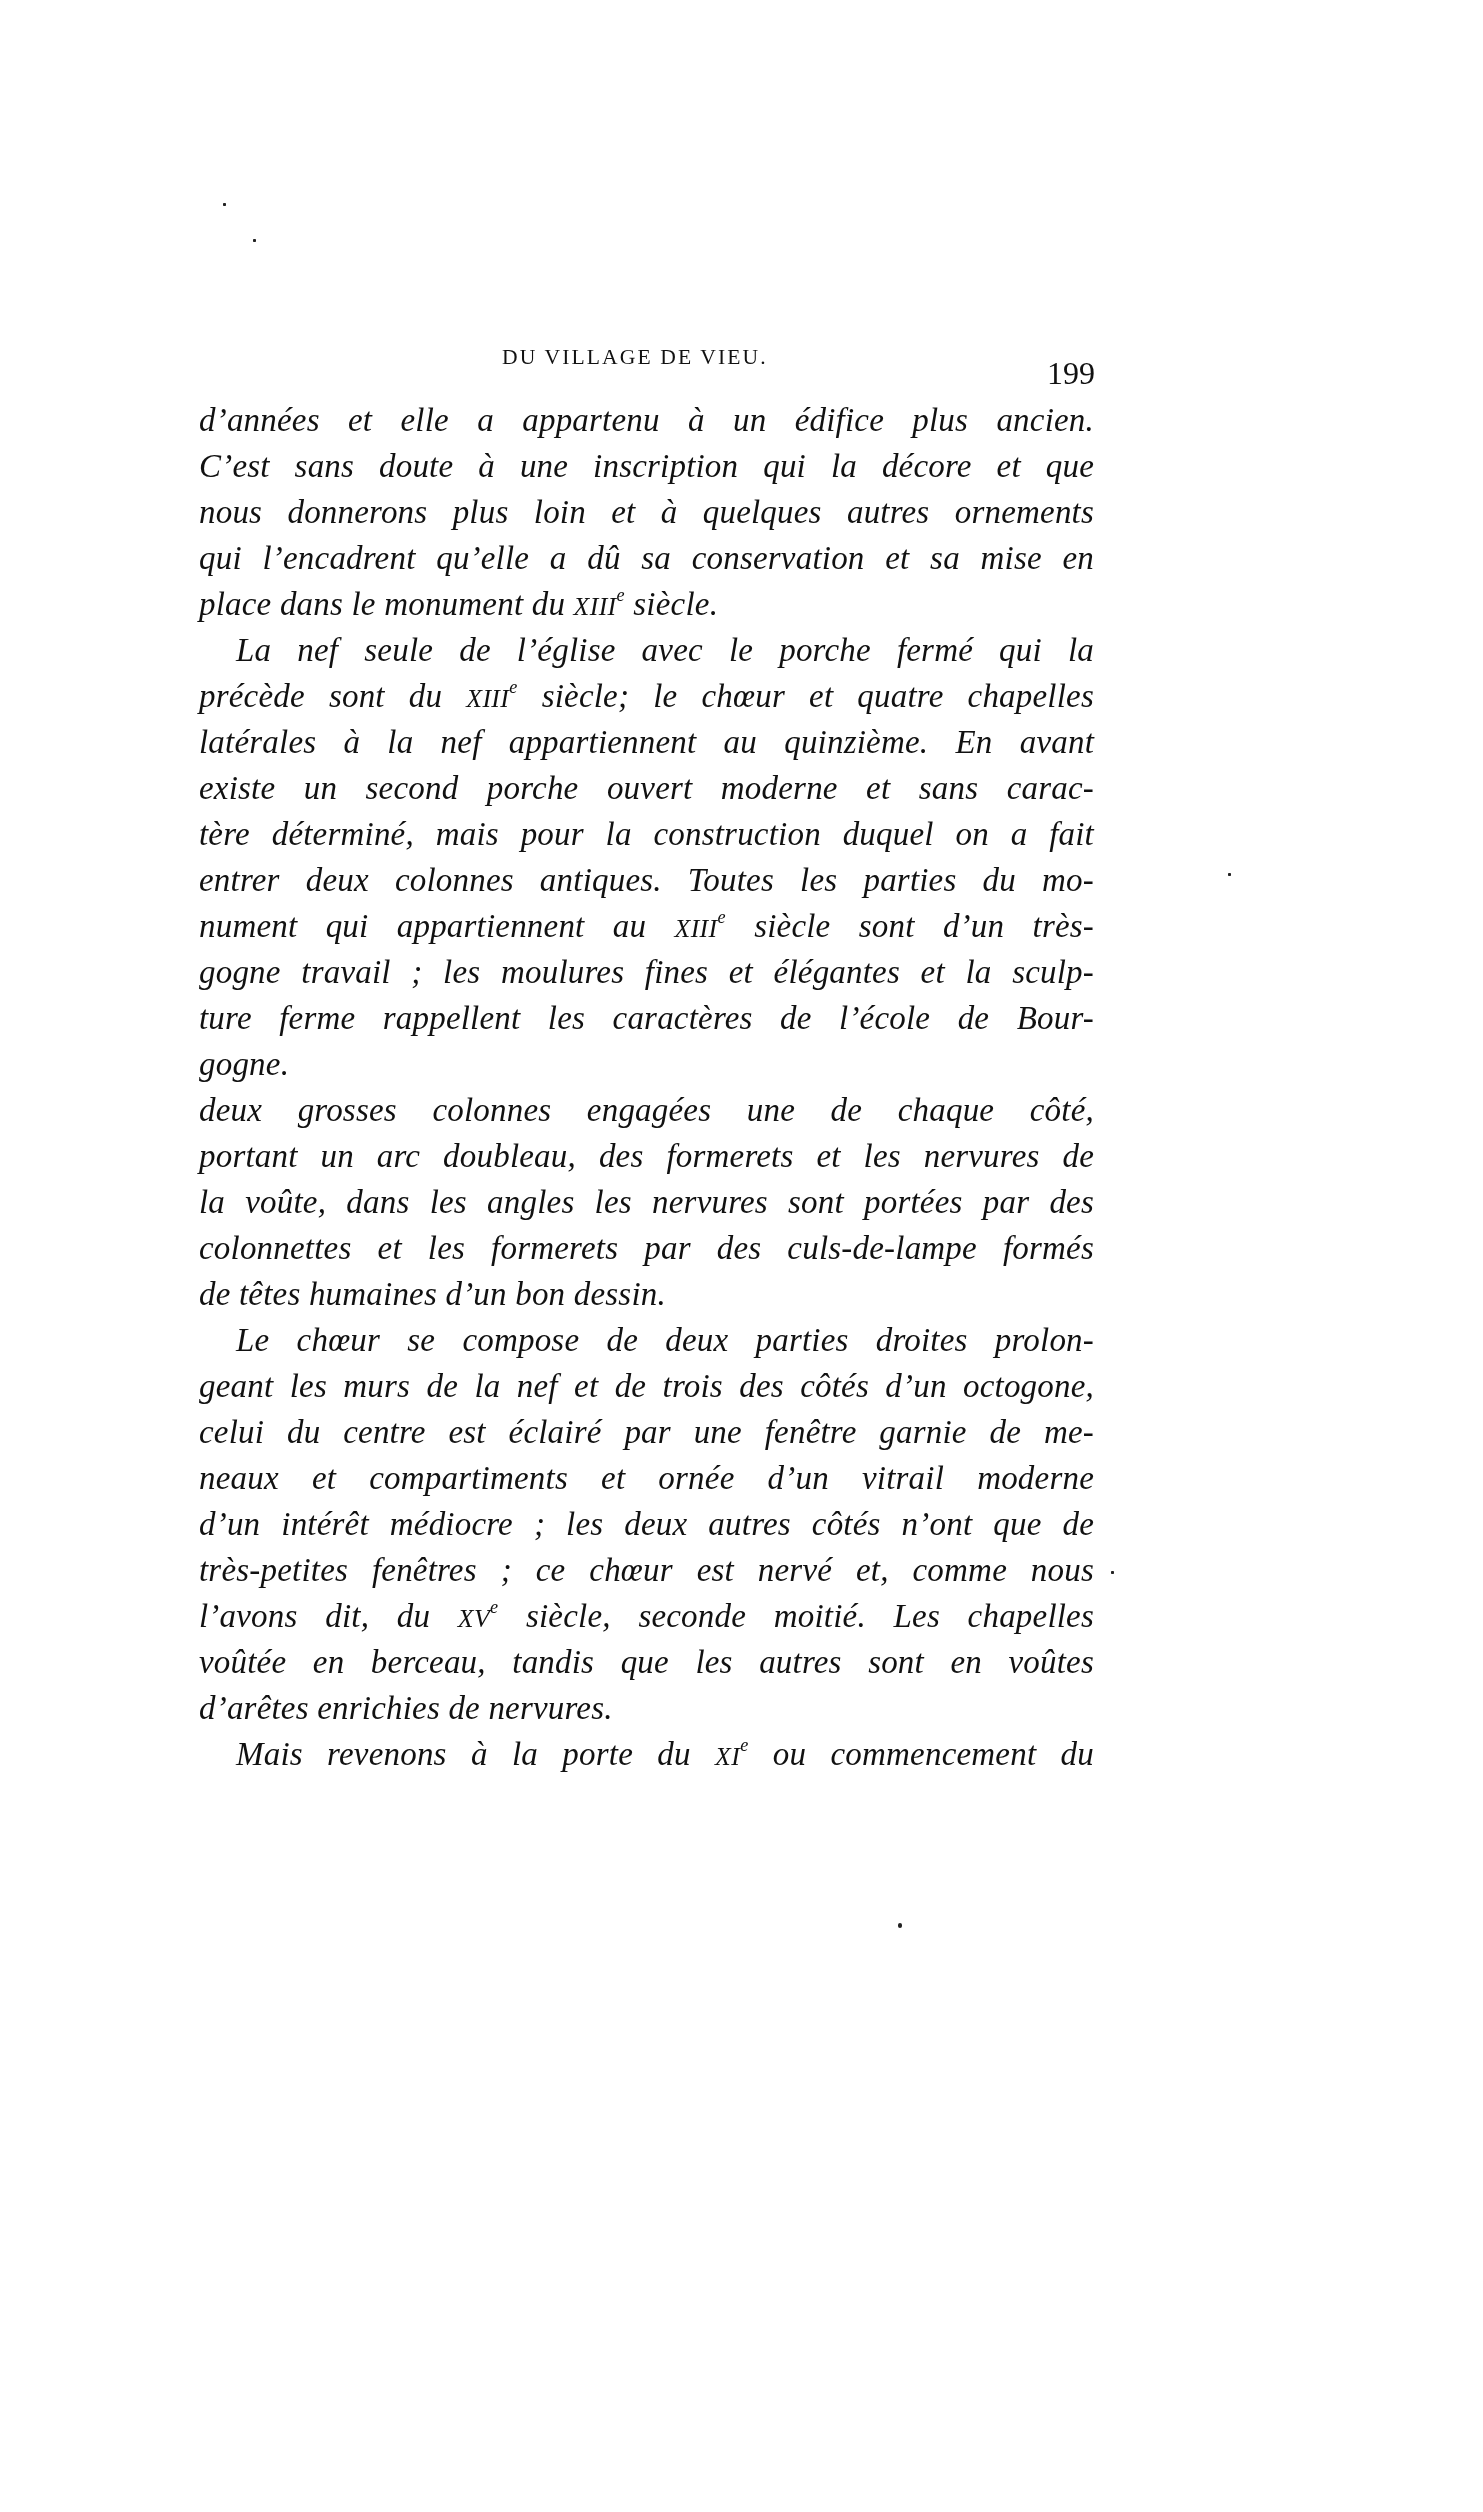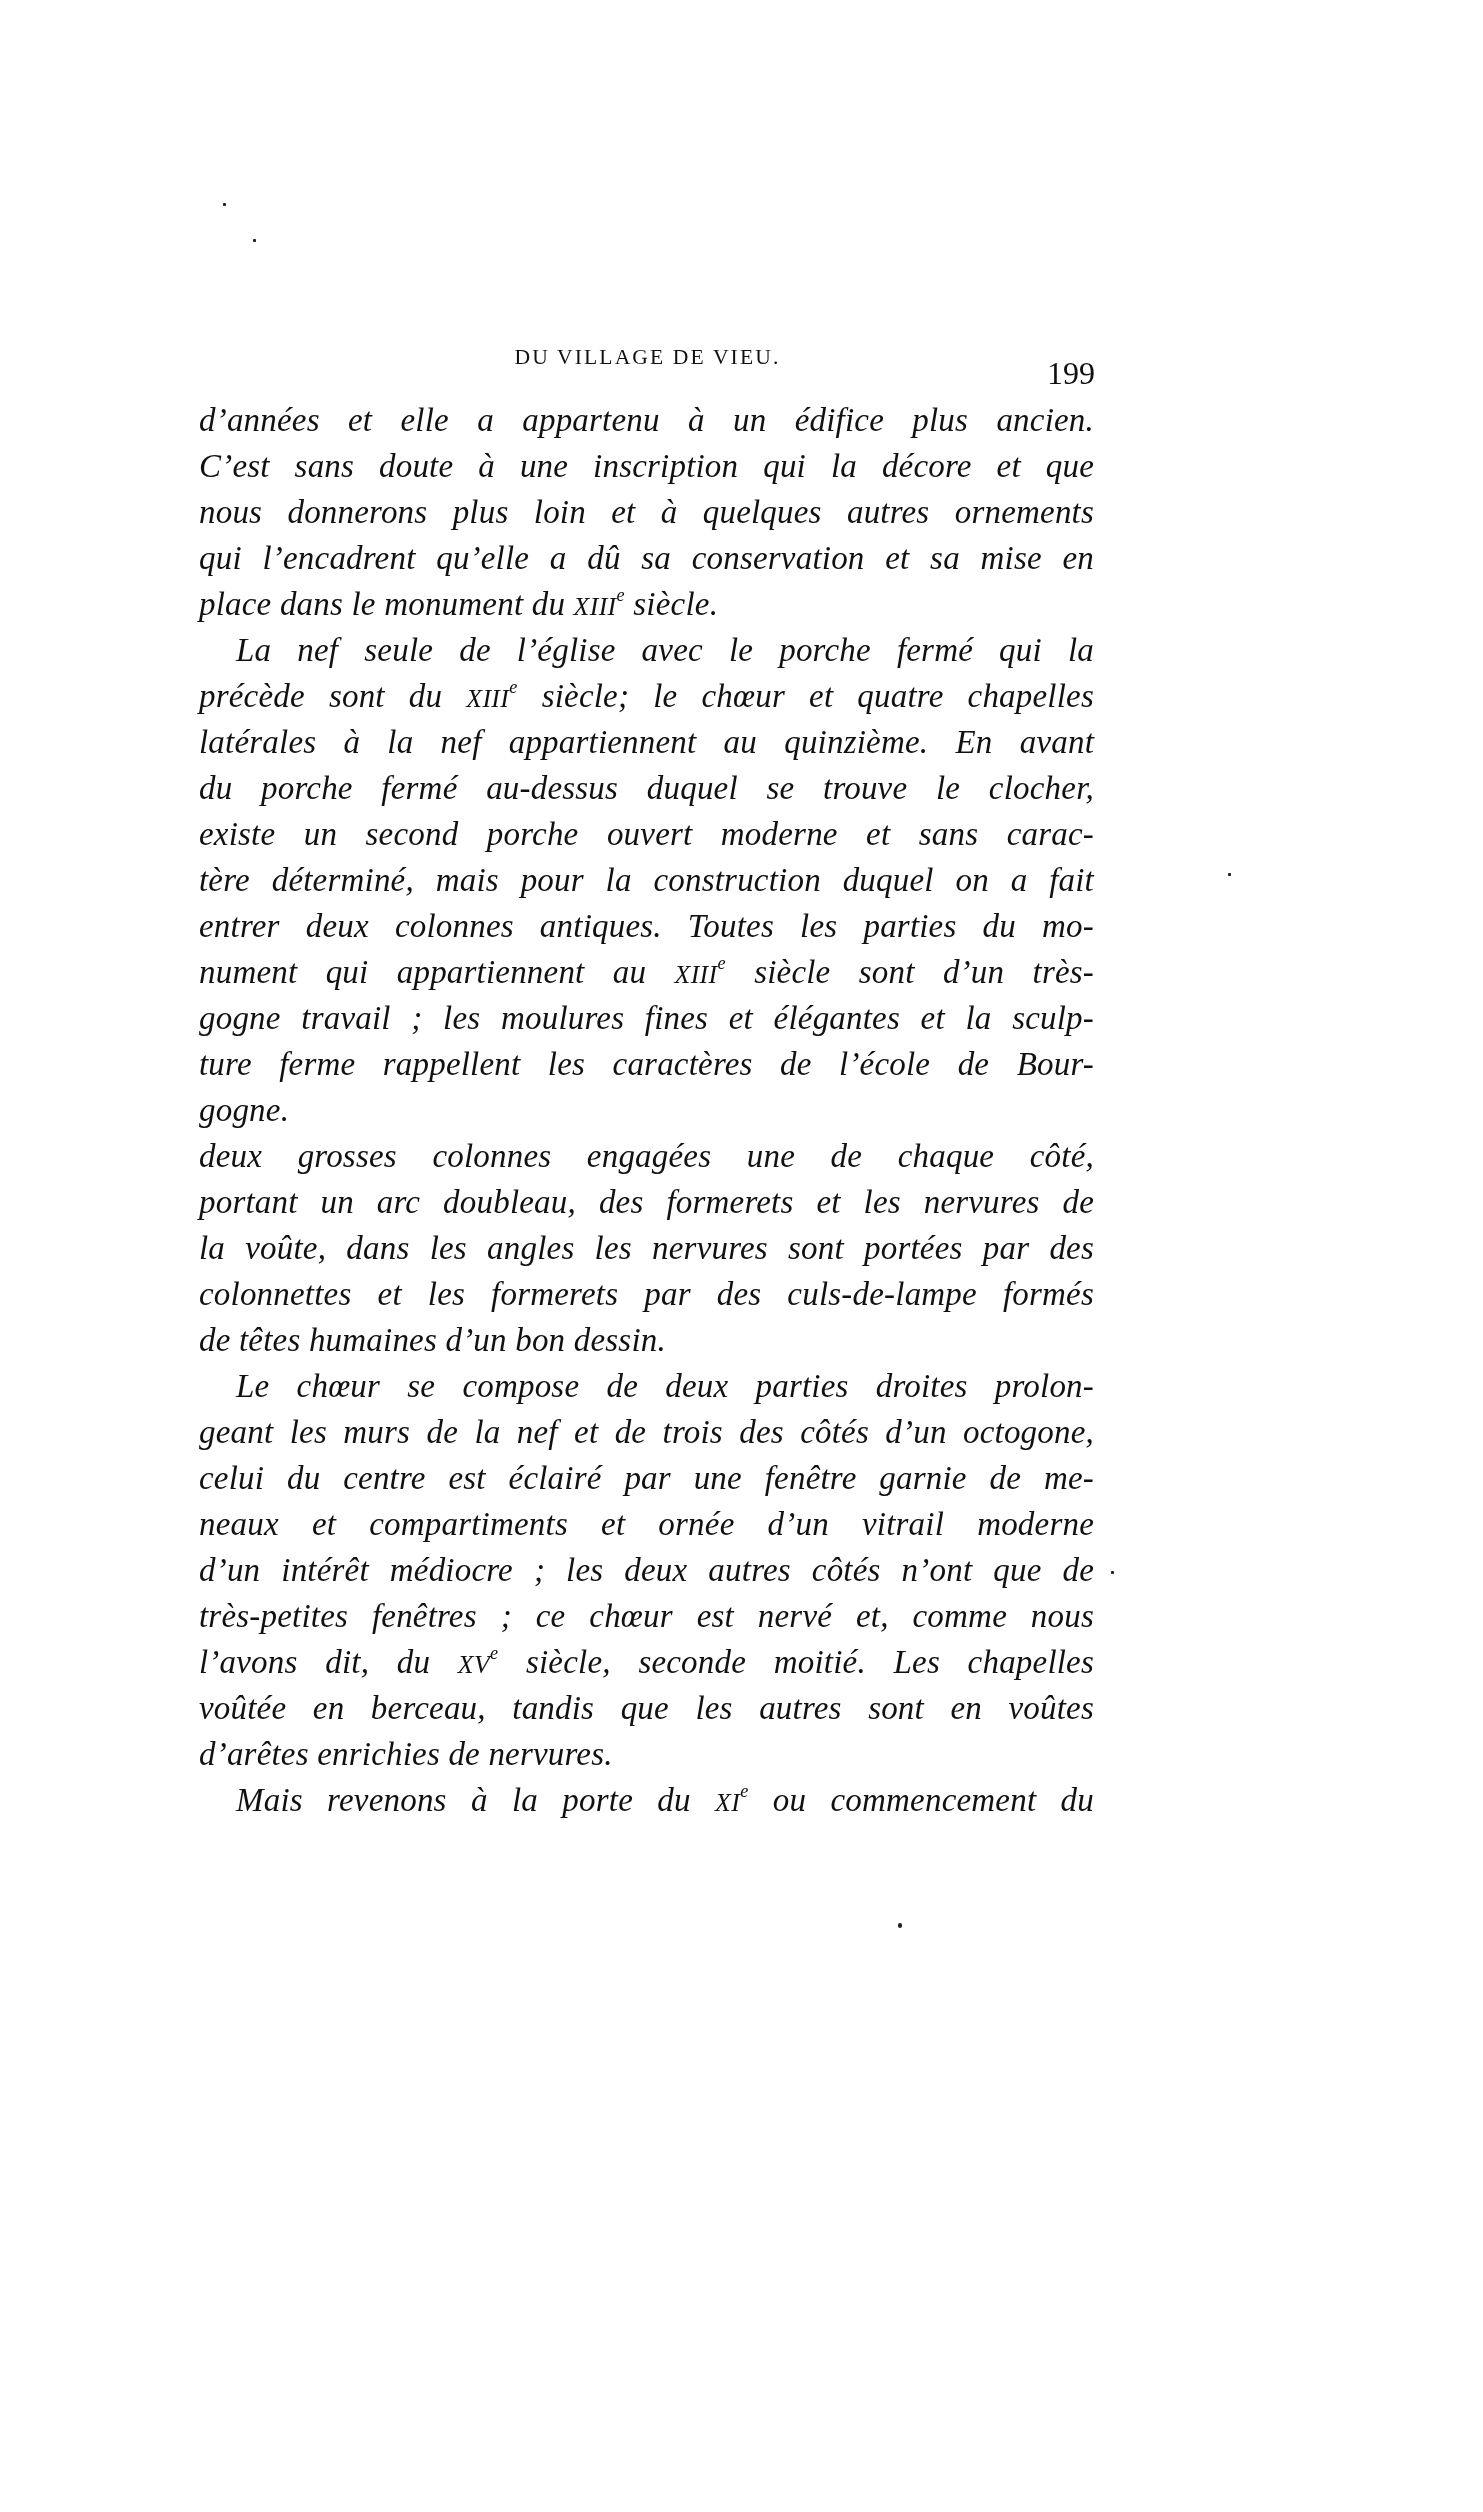--- a/index.html
+++ b/index.html
@@ -8,21 +8,21 @@
     position: absolute; left: 0; top: 0; width: 1483px; height: 2512px;
     background: #ffffff; color: #111111;
     font-family: "Liberation Serif", "DejaVu Serif", serif;
   }
   .running-head {
     position: absolute; left: 199px; top: 337px; width: 896px; height: 40px;
   }
   .running-title {
     position: absolute; left: 303px; top: 0; width: 291px;
     font-size: 21.6px; letter-spacing: 2.1px; font-variant: small-caps;
-    text-transform: uppercase; line-height: 40px; white-space: nowrap; text-align: center;
+    text-transform: uppercase; line-height: 40px; white-space: nowrap;
   }
   .page-number {
     position: absolute; right: 0; top: 16px;
     font-size: 32px; line-height: 40px; white-space: nowrap;
   }
   .body-text {
     position: absolute; left: 199px; top: 397px; width: 895px;
   }
   .line {
     display: block; height: 46px; line-height: 46px;
@@ -51,21 +51,20 @@
         <span class="line">d’années  et elle a  appartenu  à un édifice  plus ancien.</span>
         <span class="line">C’est  sans  doute à une inscription qui la  décore  et que</span>
         <span class="line">nous donnerons plus loin et à quelques autres ornements</span>
         <span class="line">qui l’encadrent qu’elle a dû sa conservation et sa mise en</span>
         <span class="line last">place dans le monument du <span class="sc">XIII</span><sup class="e">e</sup> siècle.</span>
       </div>
       <div>
         <span class="line indent">La  nef  seule  de  l’église avec le porche fermé  qui  la</span>
         <span class="line">précède sont du <span class="sc">XIII</span><sup class="e">e</sup> siècle; le chœur et quatre chapelles</span>
         <span class="line">latérales à  la nef appartiennent au quinzième.  En avant</span>
-        <span class="line">du porche  fermé au-dessus duquel se trouve le clocher,</span>
         <span class="line">existe un second  porche ouvert  moderne et sans carac-</span>
         <span class="line">tère déterminé, mais pour la construction duquel on a fait</span>
         <span class="line">entrer deux colonnes antiques. Toutes les parties du mo-</span>
         <span class="line">nument  qui  appartiennent  au <span class="sc">XIII</span><sup class="e">e</sup> siècle sont d’un très-</span>
         <span class="line">gogne travail ; les moulures fines et  élégantes et la sculp-</span>
         <span class="line">ture ferme  rappellent  les caractères de l’école  de Bour-</span>
         <span class="line last">gogne.</span>
       </div>
       <div>
         <span class="line">deux  grosses  colonnes  engagées  une  de  chaque  côté,</span>

